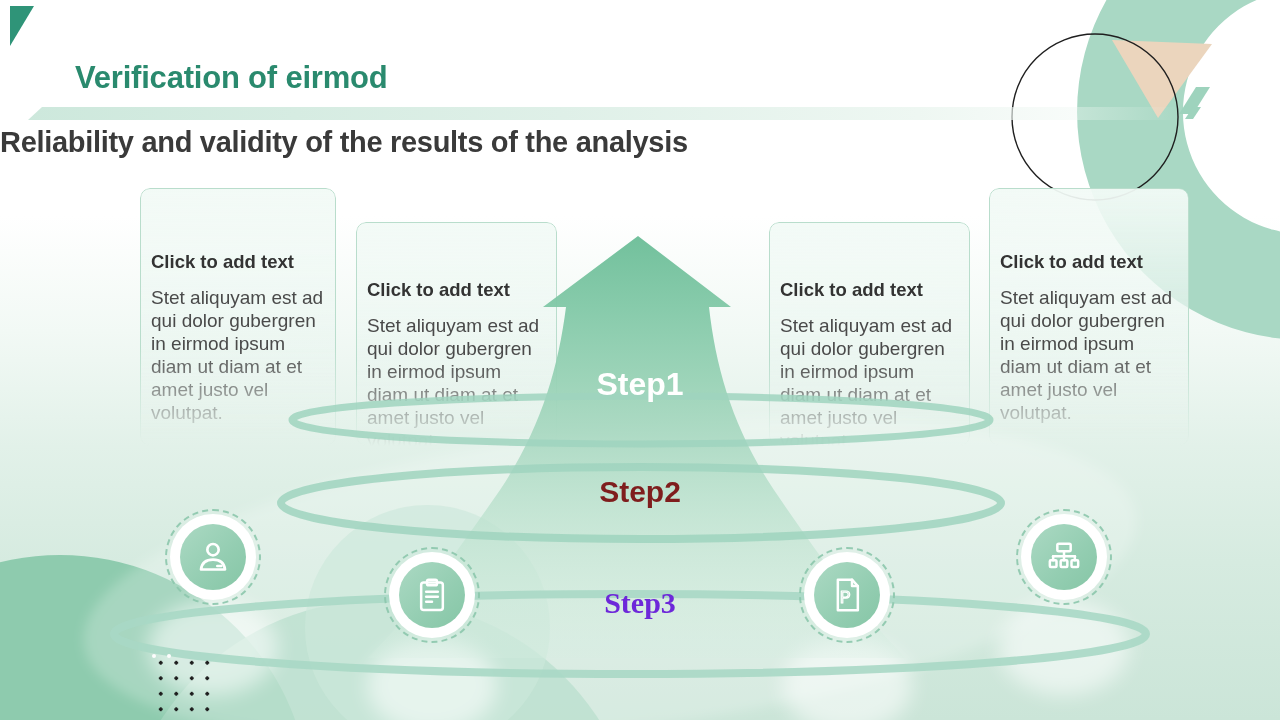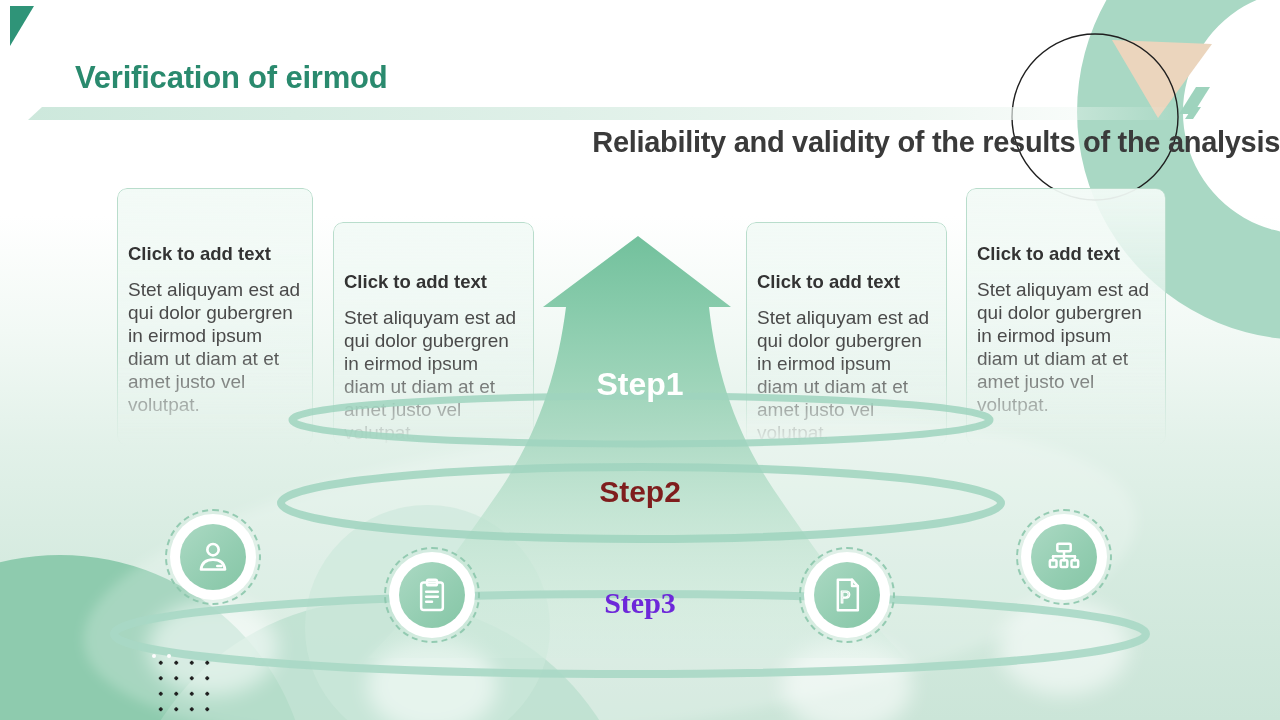--- a/index.html
+++ b/index.html
@@ -32,32 +32,33 @@
   .title {
     position:absolute; left:75px; top:60px;
     font-size:31px; font-weight:bold; color:#2a8a6e; letter-spacing:-.2px;
   }
   .band {
     position:absolute; left:28px; top:107px; width:1187px; height:13px;
     background:linear-gradient(90deg,#cde8dc 0%,#dff0e8 45%,#eef7f2 75%,rgba(255,255,255,0) 97%);
     clip-path:polygon(14px 0,100% 0,100% 100%,0 100%);
   }
   .subtitle {
-    position:absolute; left:0; top:126px; width:1280px; text-align:right;
+    position:absolute; left:0; top:126px; width:1280px; text-align:left;
     font-size:29px; font-weight:bold; color:#3a3a3a; letter-spacing:-.3px;
   }
 
   
   .card {
     position:absolute;
     border:1px solid #b9ddcc; border-radius:10px;
     background:linear-gradient(180deg,rgba(242,250,246,.95) 0%,rgba(231,244,238,.55) 70%,rgba(231,244,238,.15) 100%);
-    padding:4px 10px;
+    padding:12px 10px;
     -webkit-mask-image:linear-gradient(to bottom,#000 62%,rgba(0,0,0,0) 100%);
             mask-image:linear-gradient(to bottom,#000 62%,rgba(0,0,0,0) 100%);
+            margin-left:23px;
   }
   .card1 { left:117px; top:188px; width:196px; height:258px; }
   .card2 { left:333px; top:222px; width:201px; height:224px; }
   .card3 { left:746px; top:222px; width:201px; height:224px; }
   .card4 { left:966px; top:188px; width:200px; height:258px; }
   .card1 .card-heading, .card4 .card-heading { margin-top:50px; }
   .card2 .card-heading, .card3 .card-heading { margin-top:44px; }
   .card-heading { font-size:18.5px; font-weight:bold; color:#333; margin-bottom:13px; }
   .card-body { font-size:19px; line-height:23px; color:#4a4a4a; }
 

